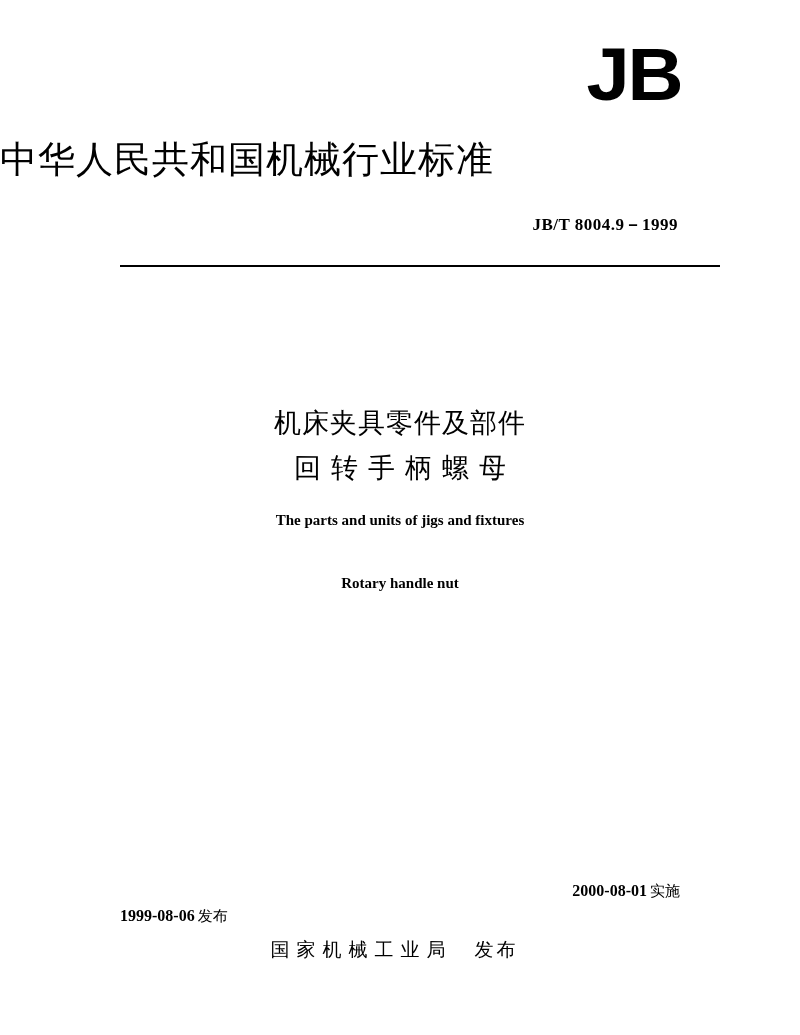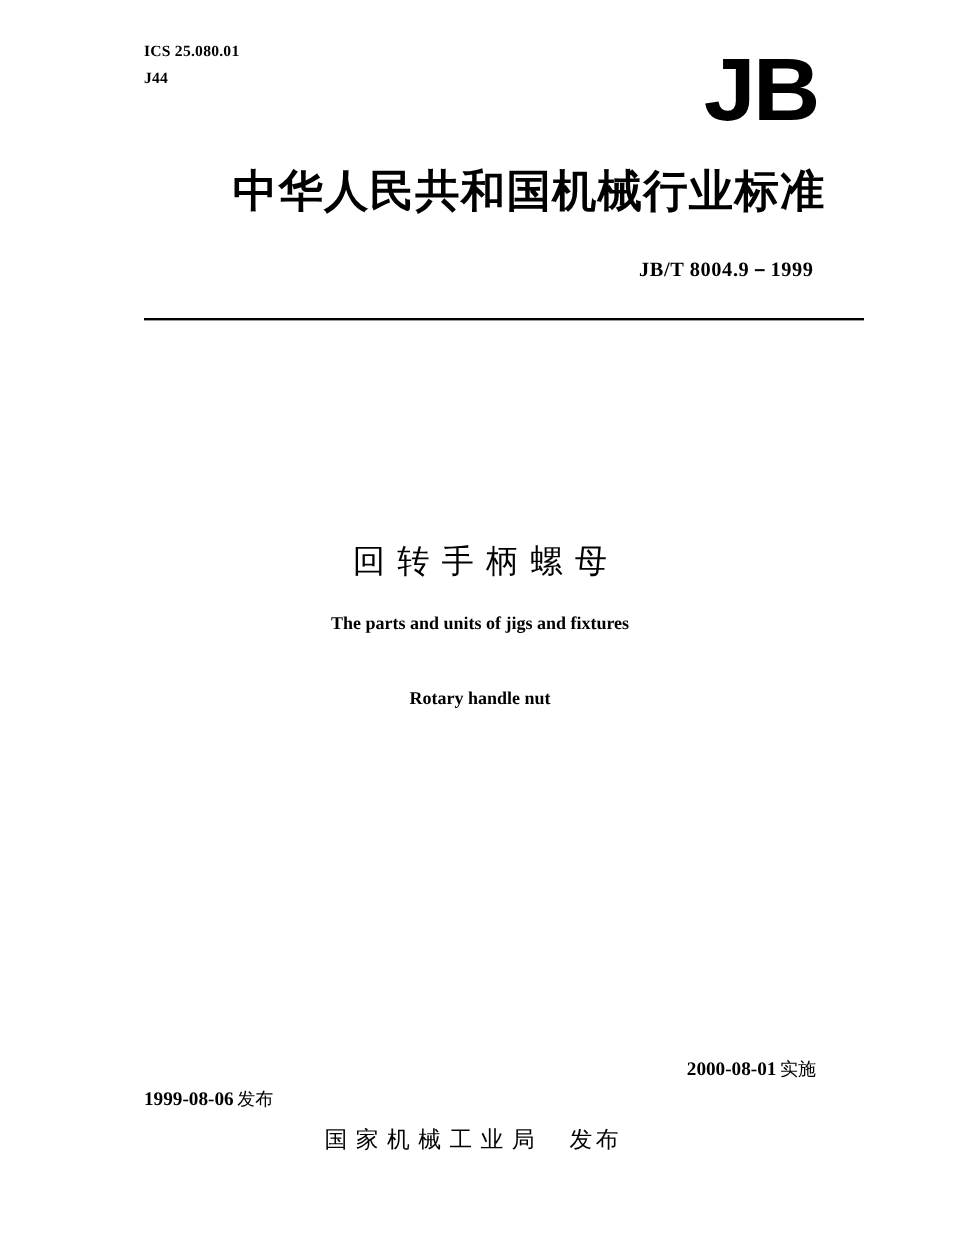--- a/index.html
+++ b/index.html
@@ -44,23 +44,23 @@
     line-height: 1;
     letter-spacing: -2px;
     transform: scaleX(1.05);
     transform-origin: right top;
   }
   .main-title {
     position: absolute;
     left: 0;
     top: 135px;
     width: 688px;
-    text-align: right;
+    text-align: left;
     font-family: "DejaVu Sans", sans-serif;
-    font-weight: bold;
+    font-weight: normal;
     font-size: 37px;
     letter-spacing: 1px;
   }
   .std-number {
     position: absolute;
     right: 122px;
     top: 213px;
     font-family: "Liberation Serif", serif;
     font-weight: bold;
     font-size: 17px;
@@ -161,33 +161,30 @@
   .publisher .act {
     letter-spacing: 3px;
     margin-left: 22px;
   }
 </style>
 </head>
 <body>
 
 <div class="page">
 
-  <div class="ics-block">
-    <div>ICS 25.080.01</div>
-    <div class="ics-line2">J44</div>
-  </div>
 
   <div class="jb-logo">JB</div>
 
   <div class="main-title">中华人民共和国机械行业标准</div>
 
   <div class="std-number">JB/T 8004.9－1999</div>
 
   <div class="rule"></div>
 
+  <div class="doc-title-cn1">机床夹具零件及部件</div>
   <div class="doc-title-cn2">回转手柄螺母</div>
   <div class="doc-title-en1">The parts and units of jigs and fixtures</div>
   <div class="doc-title-en2">Rotary handle nut</div>
 
   <div class="footer-left">
     <span>1999-08-06</span><span class="cn">发布</span>
   </div>
 
   <div class="footer-right">
     <span>2000-08-01</span><span class="cn">实施</span>

